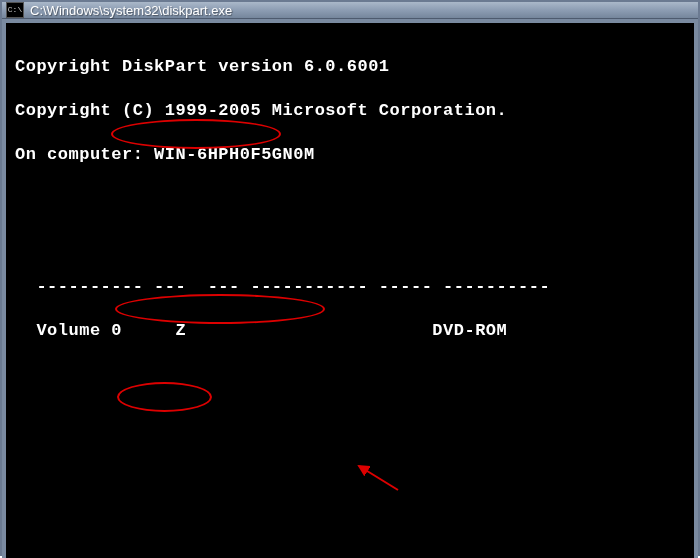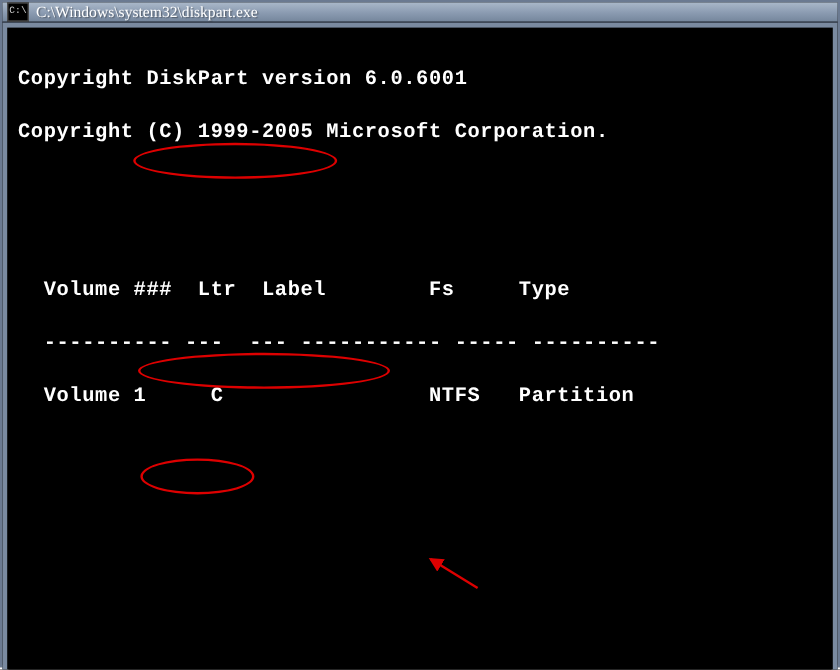--- a/index.html
+++ b/index.html
@@ -37,21 +37,21 @@
     display: flex;
     align-items: center;
     justify-content: center;
     color: #ccc;
     font-size: 8px;
     line-height: 1;
     font-family: "Courier New", monospace;
   }
   .titlebar .title-text {
     color: #fff;
-    font-family: Liberation Serif, serif;
+    font-family: Liberation Sans, sans-serif;
     font-size: 13px;
     text-shadow: 1px 1px 1px rgba(0,0,0,0.4);
   }
   .inner-border {
     flex: 1;
     border: 4px solid #7a8aa0;
     background: #000;
     padding: 1px;
   }
   .console {
@@ -91,25 +91,25 @@
     <div class="icon-box">
       <span>C:\</span>
     </div>
     <div class="title-text">C:\Windows\system32\diskpart.exe</div>
   </div>
 
   <div class="inner-border">
     <div class="console">
 <div class="row">Copyright DiskPart version 6.0.6001</div>
 <div class="row">Copyright (C) 1999-2005 Microsoft Corporation.</div>
+<div class="row">On computer: WIN-6HPH0F5GN0M</div>
 <div class="row"> </div>
 <div class="row"> </div>
-<div class="row">  Volume ###  Ltr  Label        Fs     Type</div>
 <div class="row">  ---------- ---  --- ----------- ----- ----------</div>
-<div class="row">  Volume 1     C                NTFS   Partition</div>
+<div class="row">  Volume 0     Z                       DVD-ROM</div>
 <div class="row"> </div>
 
 
 
 
 
 
 
 
 

